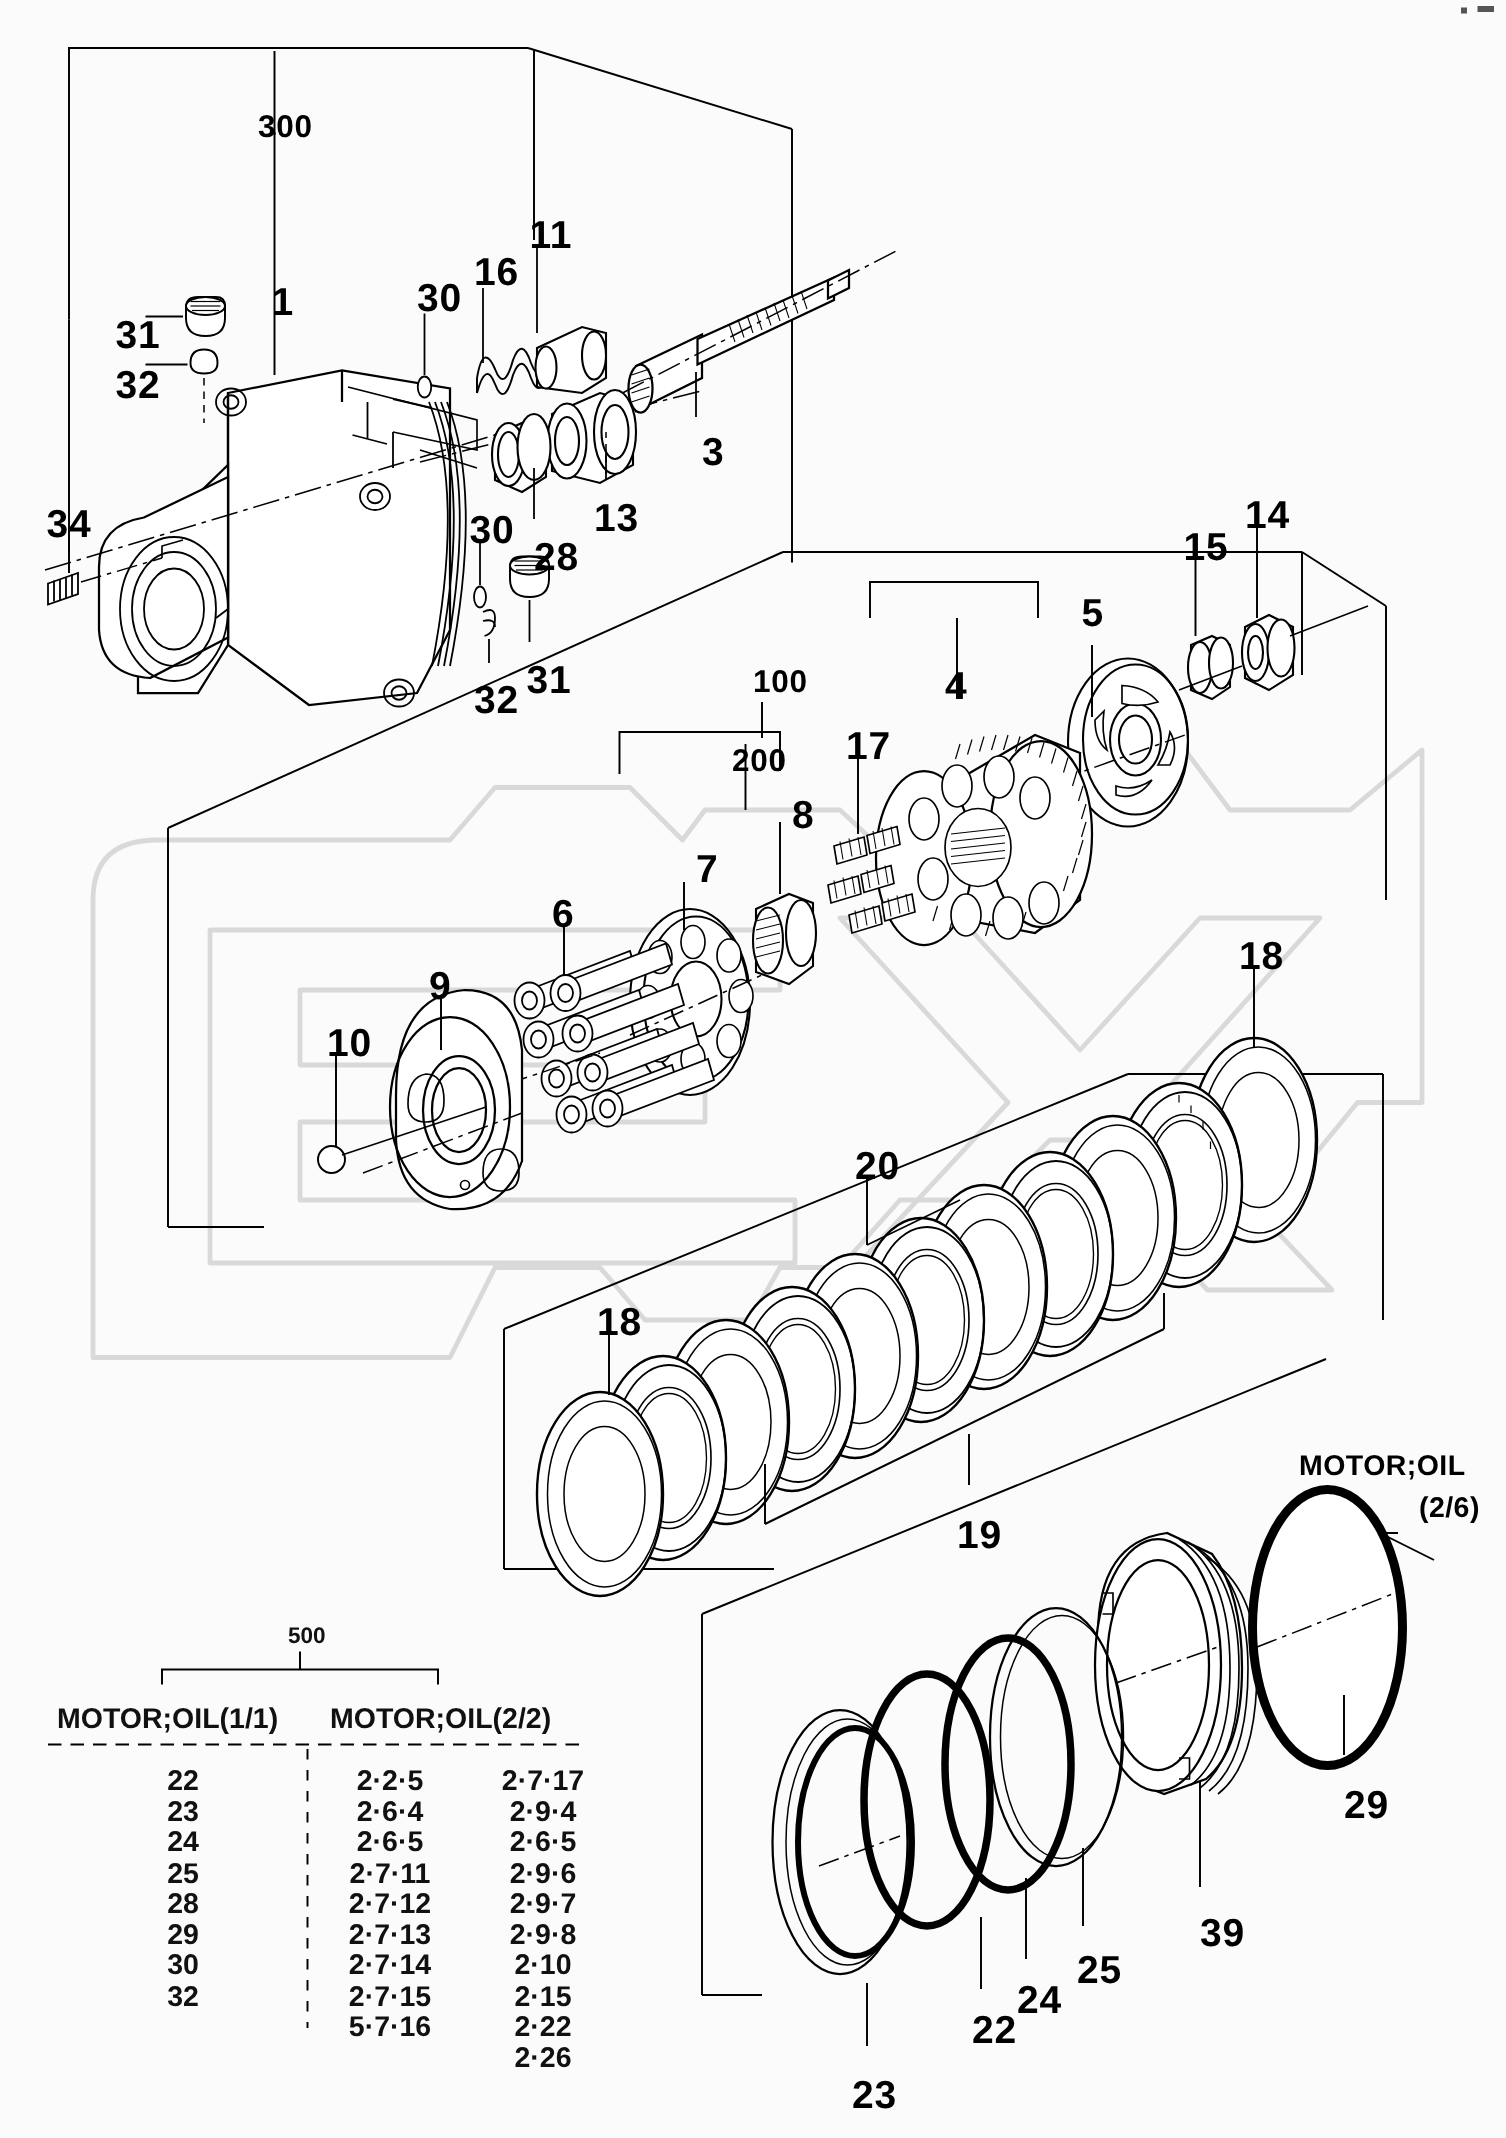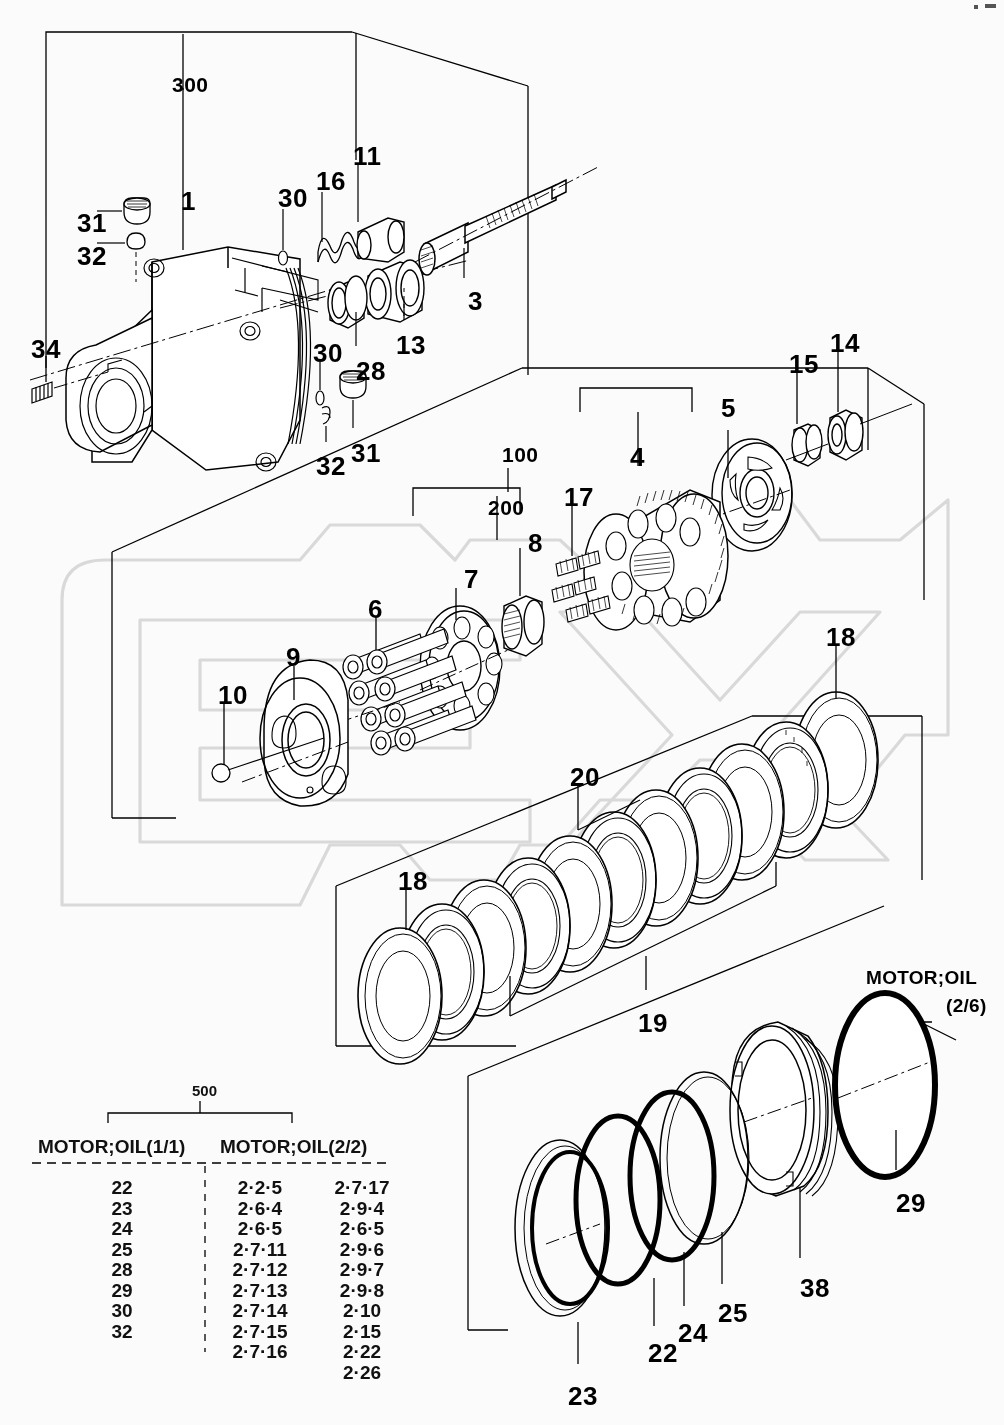--- a/index.html
+++ b/index.html
@@ -619,21 +619,21 @@
 <div class="lbl lbl-num" style="left:528px;top:530px">8</div>
 <div class="lbl lbl-num" style="left:464px;top:566px">7</div>
 <div class="lbl lbl-num" style="left:368px;top:596px">6</div>
 <div class="lbl lbl-num" style="left:286px;top:644px">9</div>
 <div class="lbl lbl-num" style="left:218px;top:682px">10</div>
 <div class="lbl lbl-num" style="left:826px;top:624px">18</div>
 <div class="lbl lbl-num" style="left:570px;top:764px">20</div>
 <div class="lbl lbl-num" style="left:398px;top:868px">18</div>
 <div class="lbl lbl-num" style="left:638px;top:1010px">19</div>
 <div class="lbl lbl-num" style="left:896px;top:1190px">29</div>
-<div class="lbl lbl-num" style="left:800px;top:1275px">38</div>
+<div class="lbl lbl-num" style="left:800px;top:1275px">39</div>
 <div class="lbl lbl-num" style="left:718px;top:1300px">25</div>
 <div class="lbl lbl-num" style="left:678px;top:1320px">24</div>
 <div class="lbl lbl-num" style="left:648px;top:1340px">22</div>
 <div class="lbl lbl-num" style="left:568px;top:1383px">23</div>
 
 <div class="lbl lbl-cap" style="left:866px;top:968px">MOTOR;OIL</div>
 <div class="lbl lbl-cap" style="left:946px;top:996px">(2/6)</div>
 
 <div id="table500">
   <div id="t500-num">500</div>
@@ -651,21 +651,21 @@
       </div>
   <div class="t-col" id="col-b">
         <div>2·2·5</div>
         <div>2·6·4</div>
         <div>2·6·5</div>
         <div>2·7·11</div>
         <div>2·7·12</div>
         <div>2·7·13</div>
         <div>2·7·14</div>
         <div>2·7·15</div>
-        <div>2·7·16</div>
+        <div>5·7·16</div>
       </div>
   <div class="t-col" id="col-c">
         <div>2·7·17</div>
         <div>2·9·4</div>
         <div>2·6·5</div>
         <div>2·9·6</div>
         <div>2·9·7</div>
         <div>2·9·8</div>
         <div>2·10</div>
         <div>2·15</div>

